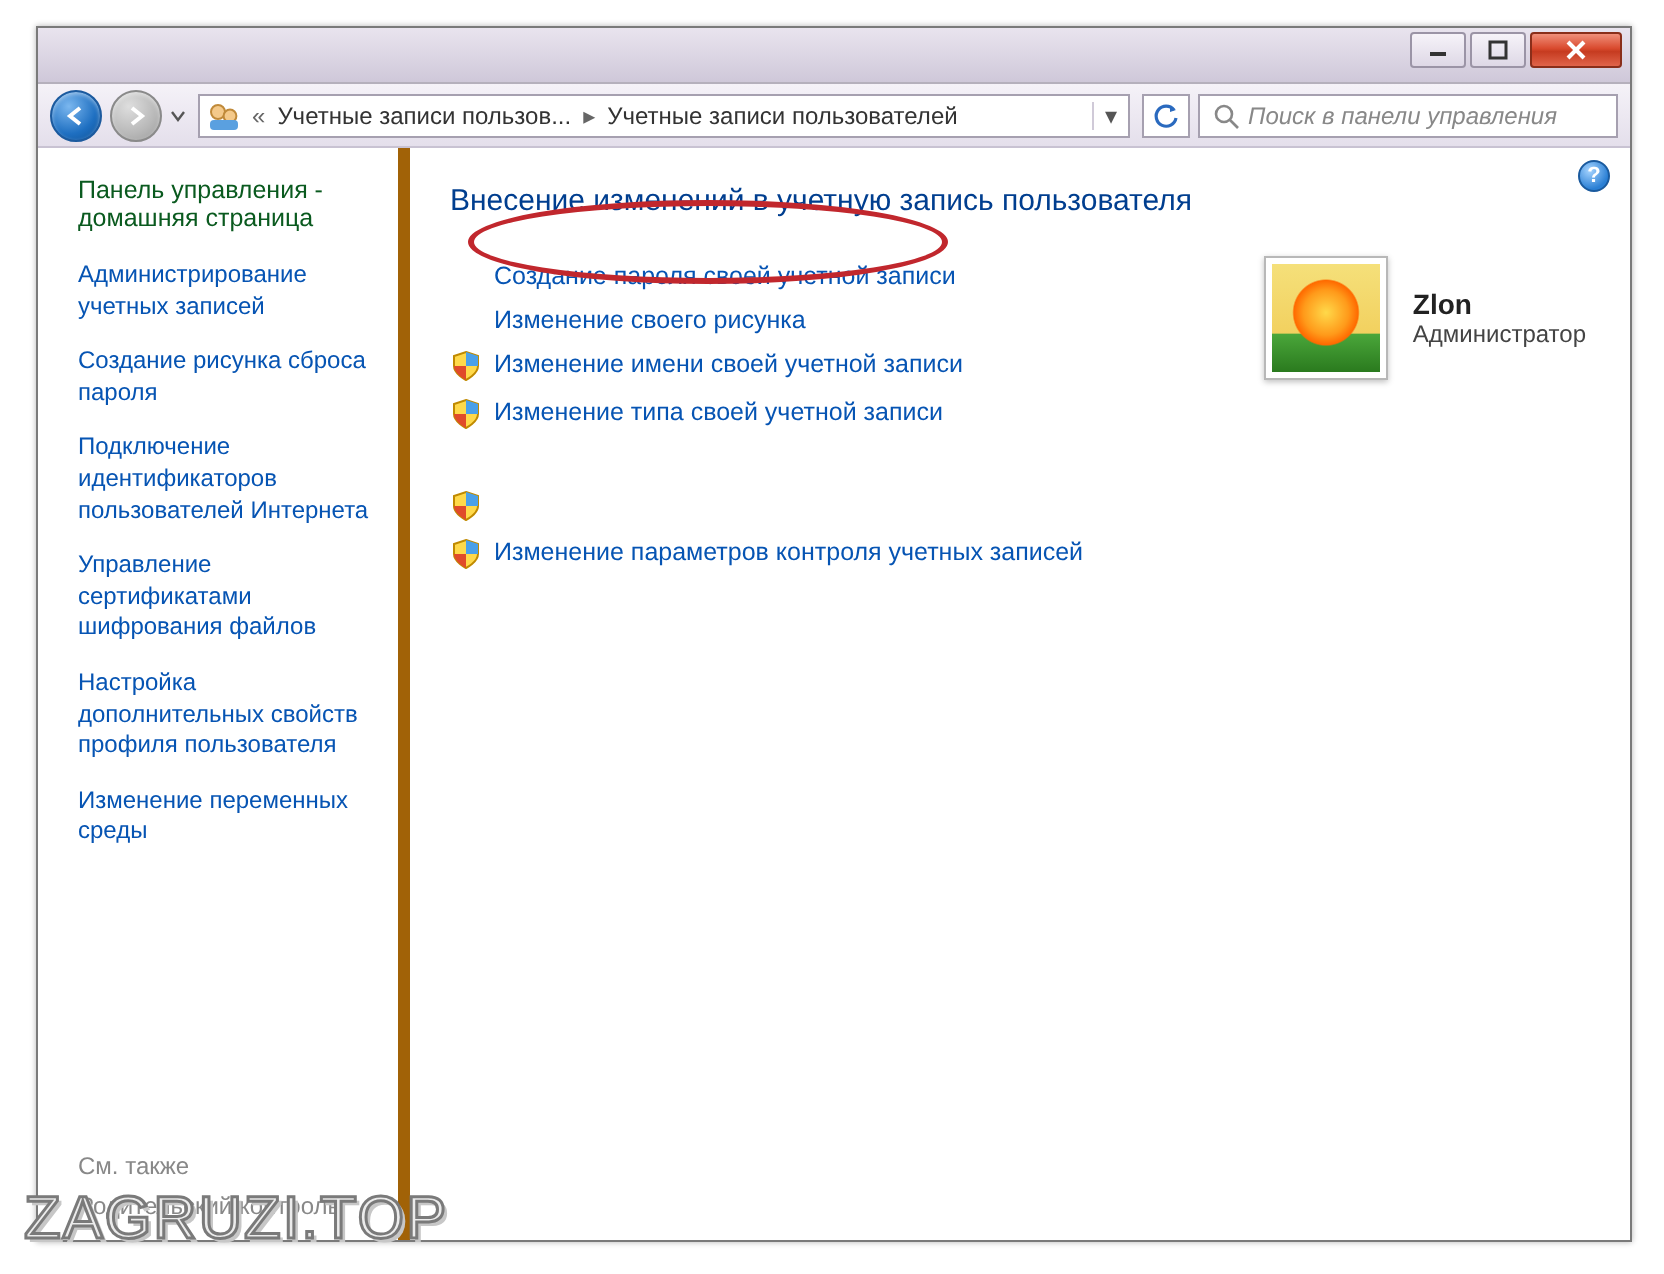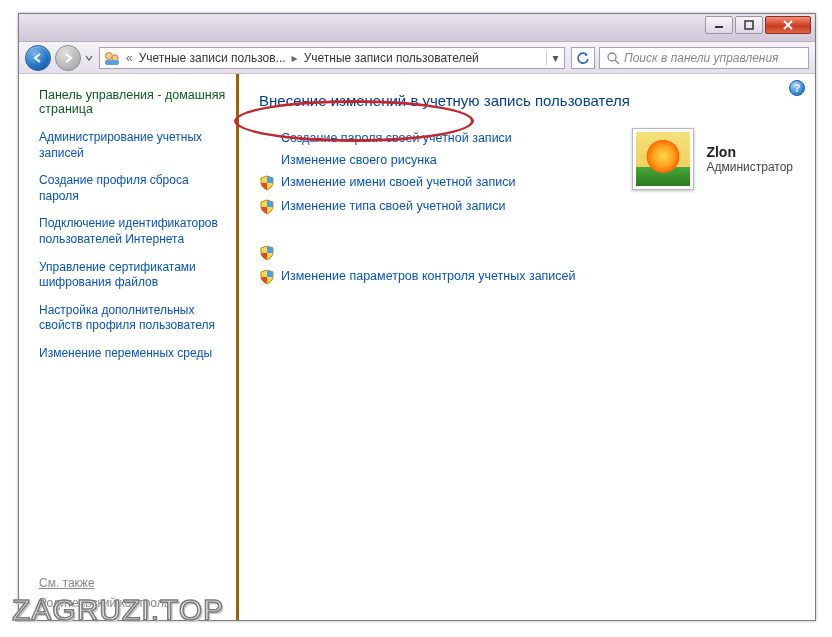--- a/index.html
+++ b/index.html
@@ -67,28 +67,28 @@
   }
   .searchbox {
     width:210px; height:22px; background:#fff; border:1px solid #a6a0b0;
     display:flex; align-items:center; padding:0 6px; font-size:12px; color:#888; font-style:italic;
   }
   .searchbox .searchicon { width:14px;height:14px;margin-right:4px; }
 
   
   .body { display:flex; height: calc(100% - 60px); }
   .sidebar {
-    width:220px; background:#fff; border-right:3px solid #a16207;
+    width:186px; background:#fff; border-right:6px solid #a16207;
     padding: 14px 10px 10px 20px; font-size:12px;
     display:flex; flex-direction:column;
   }
   .sidebar .home { color:#0a5a1f; font-size:12.5px; margin-bottom:14px; }
   .sidebar .link { color:#0654b3; margin-bottom:12px; cursor:pointer; line-height:1.3; }
   .sidebar .spacer { flex:1; }
-  .sidebar .seealso { color:#888; font-size:12px; margin-bottom:6px;text-decoration:underline; }
+  .sidebar .seealso { color:#888; font-size:12px; margin-bottom:6px; }
   .sidebar .seealso-link { color:#888; font-size:12px; }
 
   .main {
     flex:1; padding:18px 16px 10px 20px; position:relative;
     background:#fff;
   }
   .main-title { color:#003e8f; font-size:15px; margin-bottom:22px; }
   .main .tasklink {
     color:#0654b3; font-size:12.5px; display:flex; 
     margin-bottom:8px; cursor:pointer;
@@ -214,21 +214,21 @@
       </span>
       <span>Поиск в панели управления</span>
     </div>
   </div>
 
   <div class="body">
 
     <div class="sidebar">
       <div class="home">Панель управления - домашняя страница</div>
       <div class="link">Администрирование учетных записей</div>
-      <div class="link">Создание профиля сброса пароля</div>
+      <div class="link">Создание рисунка сброса пароля</div>
       <div class="link">Подключение идентификаторов пользователей Интернета</div>
       <div class="link">Управление сертификатами шифрования файлов</div>
       <div class="link">Настройка дополнительных свойств профиля пользователя</div>
       <div class="link">Изменение переменных среды</div>
       <div class="spacer"></div>
       <div class="seealso">См. также</div>
       <div class="seealso-link">Родительский контроль</div>
     </div>
 
     <div class="main">

